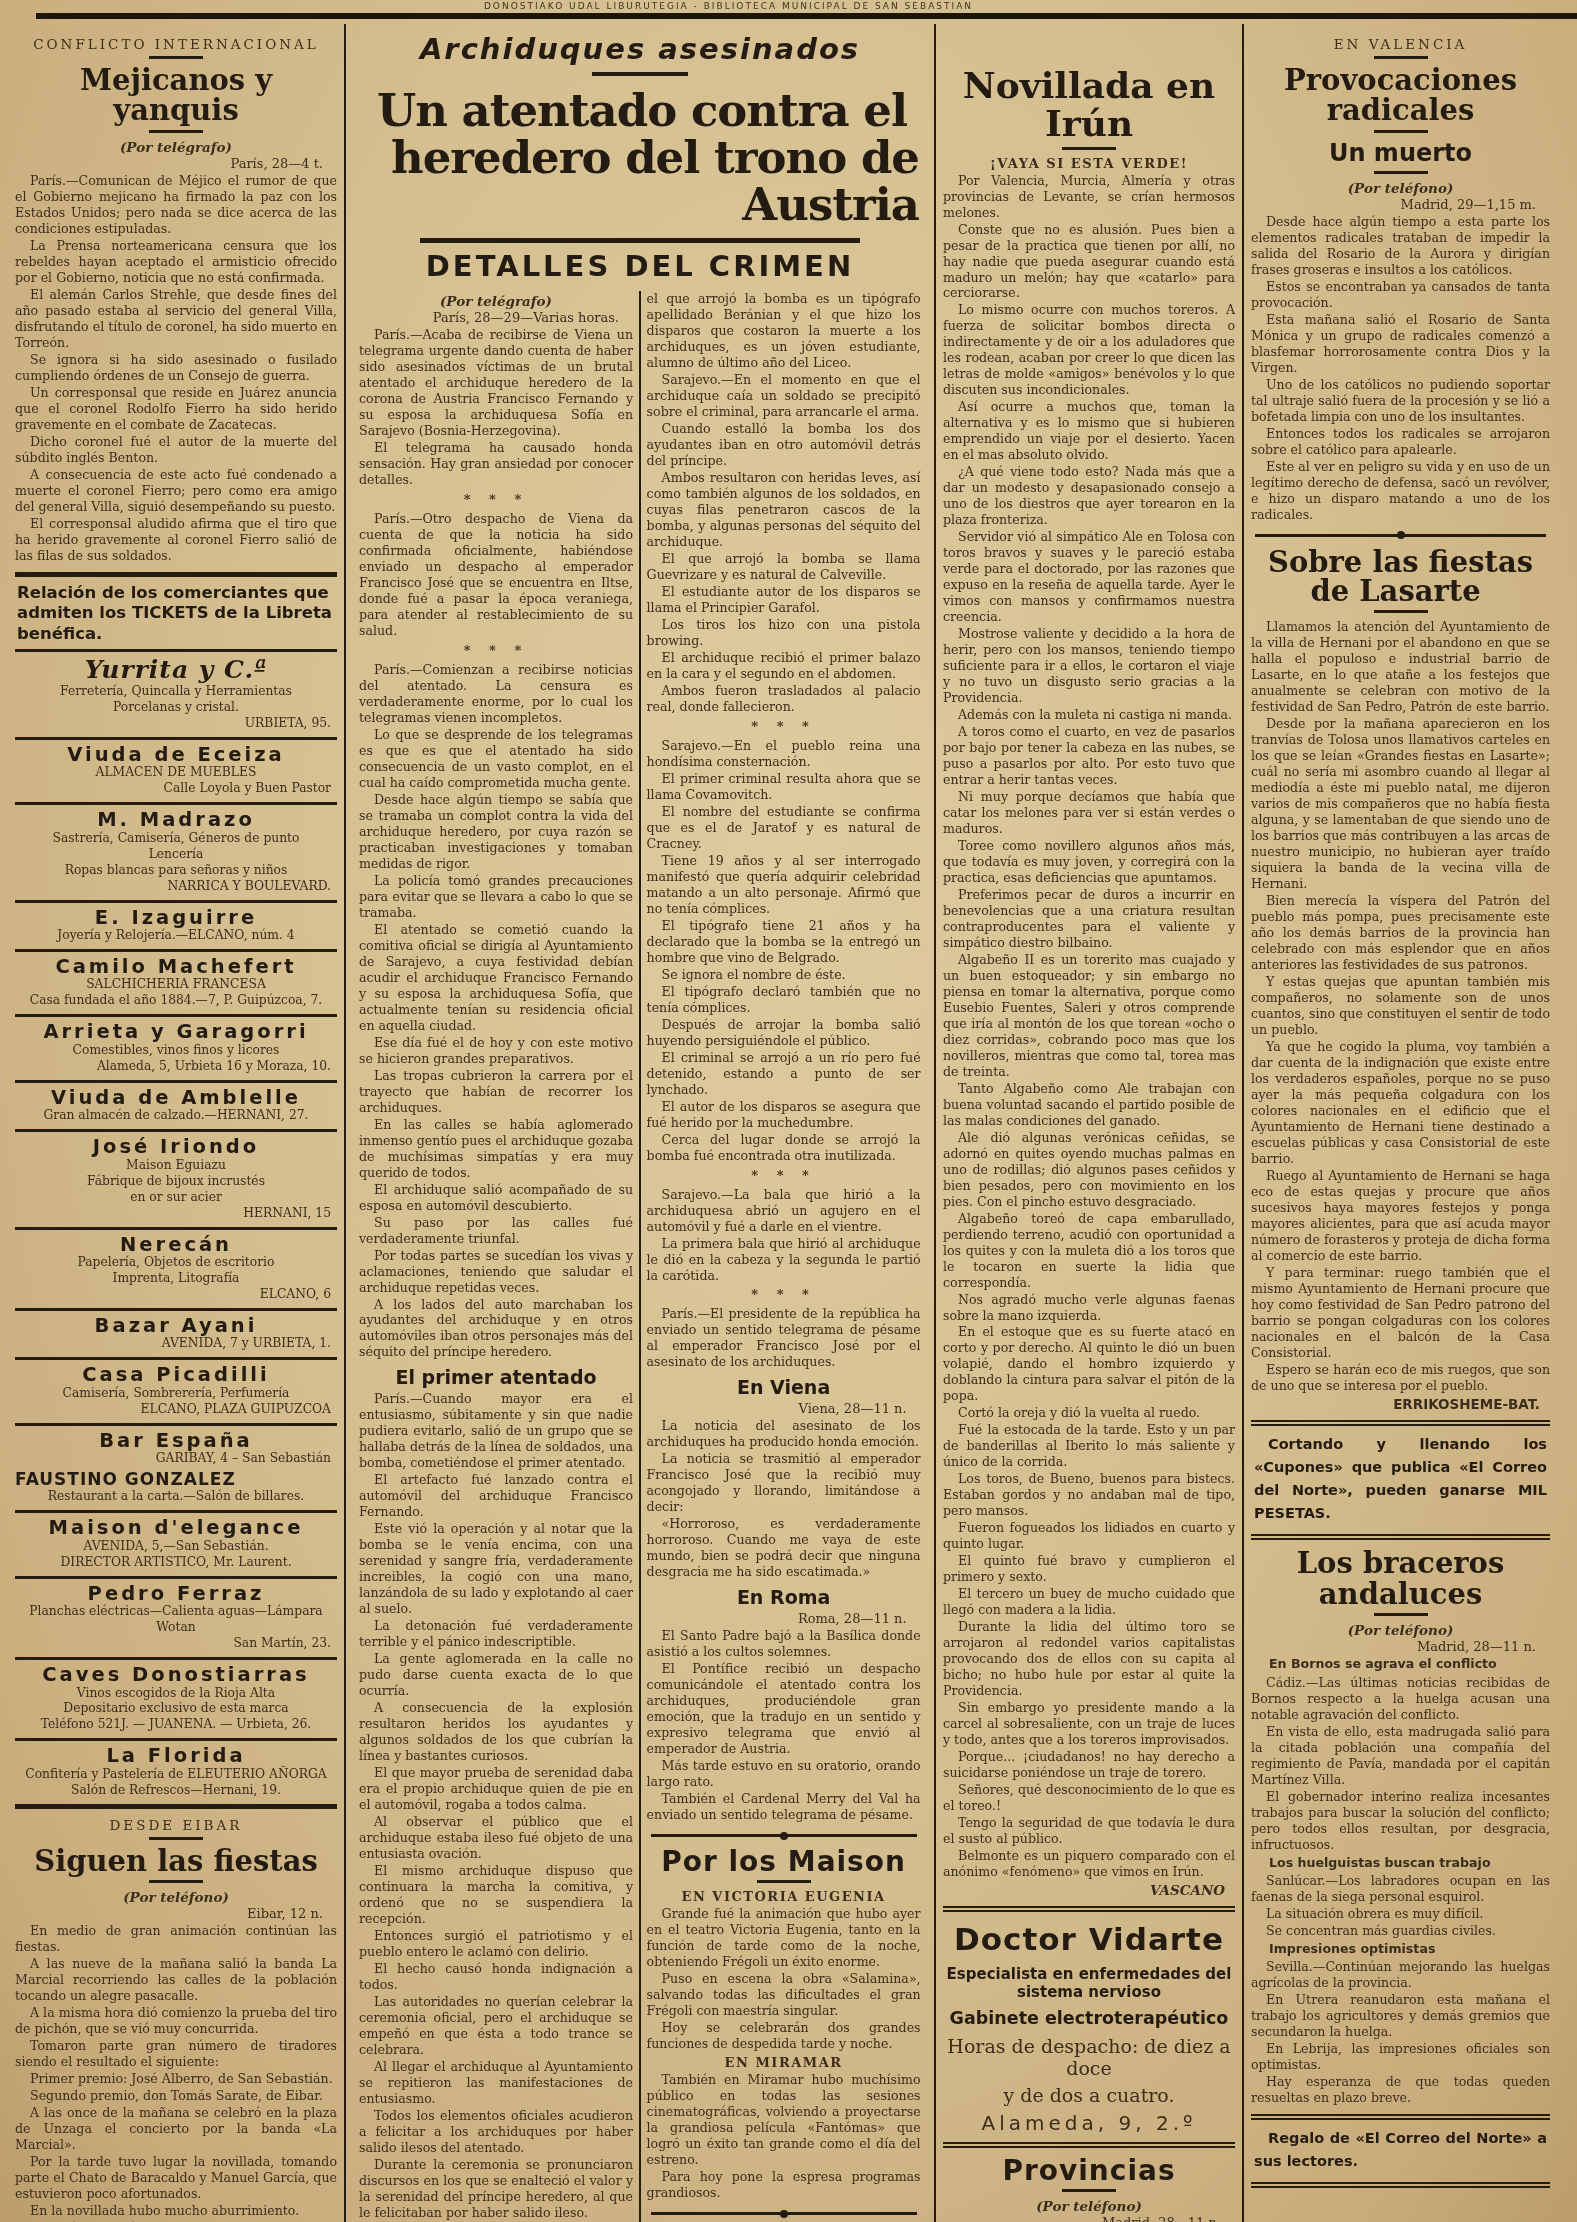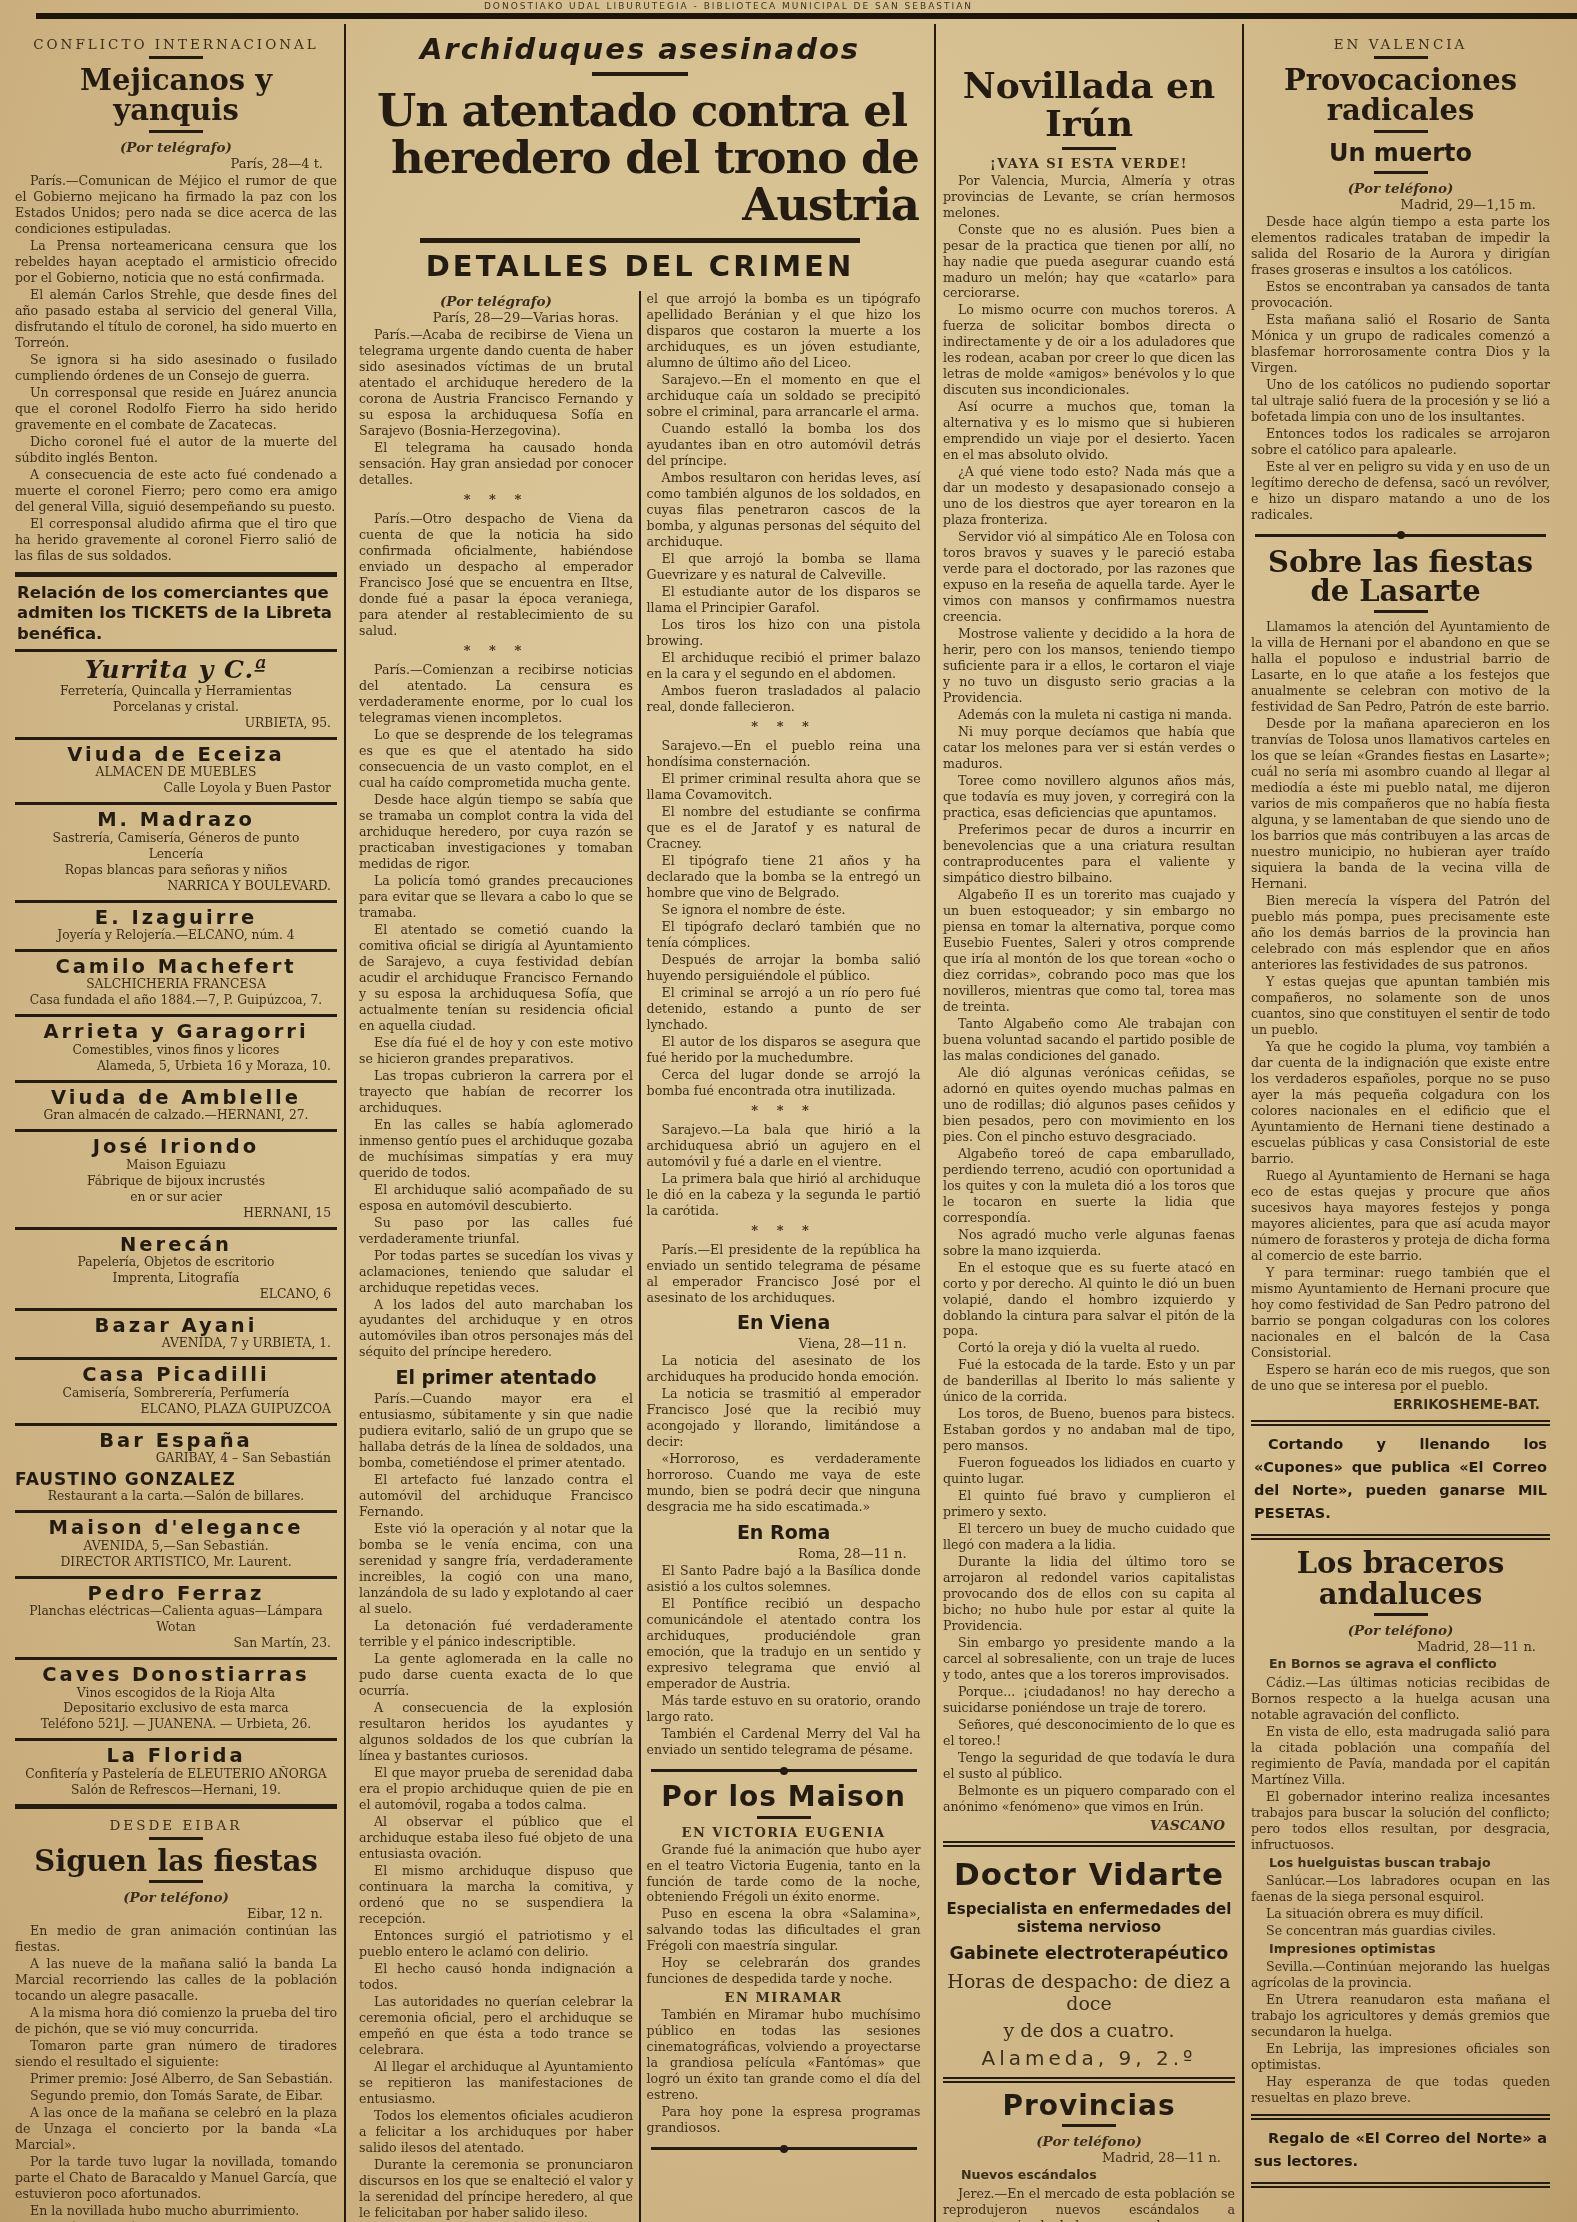--- a/index.html
+++ b/index.html
@@ -266,20 +266,21 @@
             <p class="p">Ambos resultaron con heridas leves, así como también algunos de los soldados, en cuyas filas penetraron cascos de la bomba, y algunas personas del séquito del archiduque.</p>
             <p class="p">El que arrojó la bomba se llama Guevrizare y es natural de Calveville.</p>
             <p class="p">El estudiante autor de los disparos se llama el Principier Garafol.</p>
             <p class="p">Los tiros los hizo con una pistola browing.</p>
             <p class="p">El archiduque recibió el primer balazo en la cara y el segundo en el abdomen.</p>
             <p class="p">Ambos fueron trasladados al palacio real, donde fallecieron.</p>
             <div class="stars">* * *</div>
             <p class="p">Sarajevo.—En el pueblo reina una hondísima consternación.</p>
             <p class="p">El primer criminal resulta ahora que se llama Covamovitch.</p>
             <p class="p">El nombre del estudiante se confirma que es el de Jaratof y es natural de Cracney.</p>
+            <p class="p">Tiene 19 años y al ser interrogado manifestó que quería adquirir celebridad matando a un alto personaje. Afirmó que no tenía cómplices.</p>
             <p class="p">El tipógrafo tiene 21 años y ha declarado que la bomba se la entregó un hombre que vino de Belgrado.</p>
             <p class="p">Se ignora el nombre de éste.</p>
             <p class="p">El tipógrafo declaró también que no tenía cómplices.</p>
             <p class="p">Después de arrojar la bomba salió huyendo persiguiéndole el público.</p>
             <p class="p">El criminal se arrojó a un río pero fué detenido, estando a punto de ser lynchado.</p>
             <p class="p">El autor de los disparos se asegura que fué herido por la muchedumbre.</p>
             <p class="p">Cerca del lugar donde se arrojó la bomba fué encontrada otra inutilizada.</p>
             <div class="stars">* * *</div>
             <p class="p">Sarajevo.—La bala que hirió a la archiduquesa abrió un agujero en el automóvil y fué a darle en el vientre.</p>
             <p class="p">La primera bala que hirió al archiduque le dió en la cabeza y la segunda le partió la carótida.</p>
@@ -319,20 +320,21 @@
           <div class="srule"></div>
           <div class="kick2">¡VAYA SI ESTA VERDE!</div>
           <p class="p">Por Valencia, Murcia, Almería y otras provincias de Levante, se crían hermosos melones.</p>
           <p class="p">Conste que no es alusión. Pues bien a pesar de la practica que tienen por allí, no hay nadie que pueda asegurar cuando está maduro un melón; hay que «catarlo» para cerciorarse.</p>
           <p class="p">Lo mismo ocurre con muchos toreros. A fuerza de solicitar bombos directa o indirectamente y de oir a los aduladores que les rodean, acaban por creer lo que dicen las letras de molde «amigos» benévolos y lo que discuten sus incondicionales.</p>
           <p class="p">Así ocurre a muchos que, toman la alternativa y es lo mismo que si hubieren emprendido un viaje por el desierto. Yacen en el mas absoluto olvido.</p>
           <p class="p">¿A qué viene todo esto? Nada más que a dar un modesto y desapasionado consejo a uno de los diestros que ayer torearon en la plaza fronteriza.</p>
           <p class="p">Servidor vió al simpático Ale en Tolosa con toros bravos y suaves y le pareció estaba verde para el doctorado, por las razones que expuso en la reseña de aquella tarde. Ayer le vimos con mansos y confirmamos nuestra creencia.</p>
           <p class="p">Mostrose valiente y decidido a la hora de herir, pero con los mansos, teniendo tiempo suficiente para ir a ellos, le cortaron el viaje y no tuvo un disgusto serio gracias a la Providencia.</p>
           <p class="p">Además con la muleta ni castiga ni manda.</p>
+          <p class="p">A toros como el cuarto, en vez de pasarlos por bajo por tener la cabeza en las nubes, se puso a pasarlos por alto. Por esto tuvo que entrar a herir tantas veces.</p>
           <p class="p">Ni muy porque decíamos que había que catar los melones para ver si están verdes o maduros.</p>
           <p class="p">Toree como novillero algunos años más, que todavía es muy joven, y corregirá con la practica, esas deficiencias que apuntamos.</p>
           <p class="p">Preferimos pecar de duros a incurrir en benevolencias que a una criatura resultan contraproducentes para el valiente y simpático diestro bilbaino.</p>
           <p class="p">Algabeño II es un torerito mas cuajado y un buen estoqueador; y sin embargo no piensa en tomar la alternativa, porque como Eusebio Fuentes, Saleri y otros comprende que iría al montón de los que torean «ocho o diez corridas», cobrando poco mas que los novilleros, mientras que como tal, torea mas de treinta.</p>
           <p class="p">Tanto Algabeño como Ale trabajan con buena voluntad sacando el partido posible de las malas condiciones del ganado.</p>
           <p class="p">Ale dió algunas verónicas ceñidas, se adornó en quites oyendo muchas palmas en uno de rodillas; dió algunos pases ceñidos y bien pesados, pero con movimiento en los pies. Con el pincho estuvo desgraciado.</p>
           <p class="p">Algabeño toreó de capa embarullado, perdiendo terreno, acudió con oportunidad a los quites y con la muleta dió a los toros que le tocaron en suerte la lidia que correspondía.</p>
           <p class="p">Nos agradó mucho verle algunas faenas sobre la mano izquierda.</p>
           <p class="p">En el estoque que es su fuerte atacó en corto y por derecho. Al quinto le dió un buen volapié, dando el hombro izquierdo y doblando la cintura para salvar el pitón de la popa.</p>
           <p class="p">Cortó la oreja y dió la vuelta al ruedo.</p>

